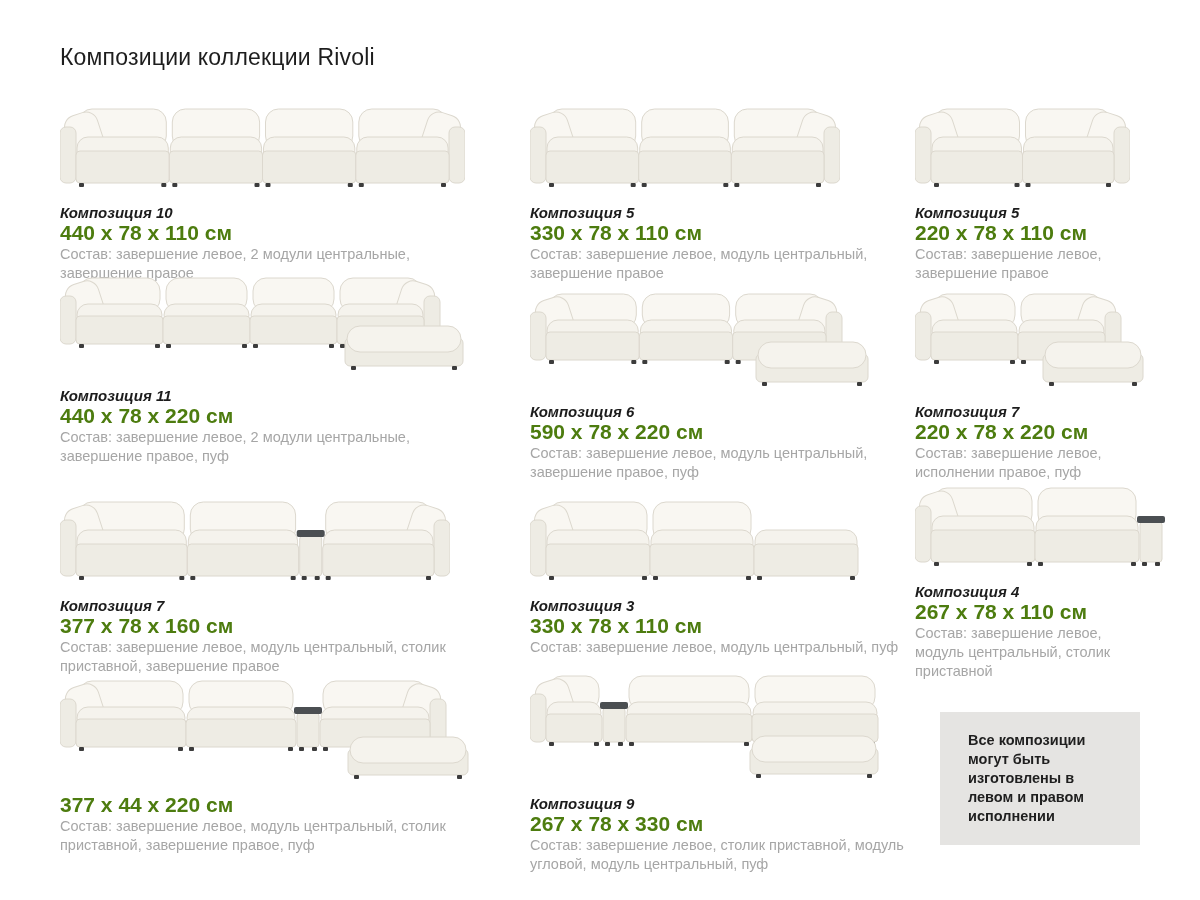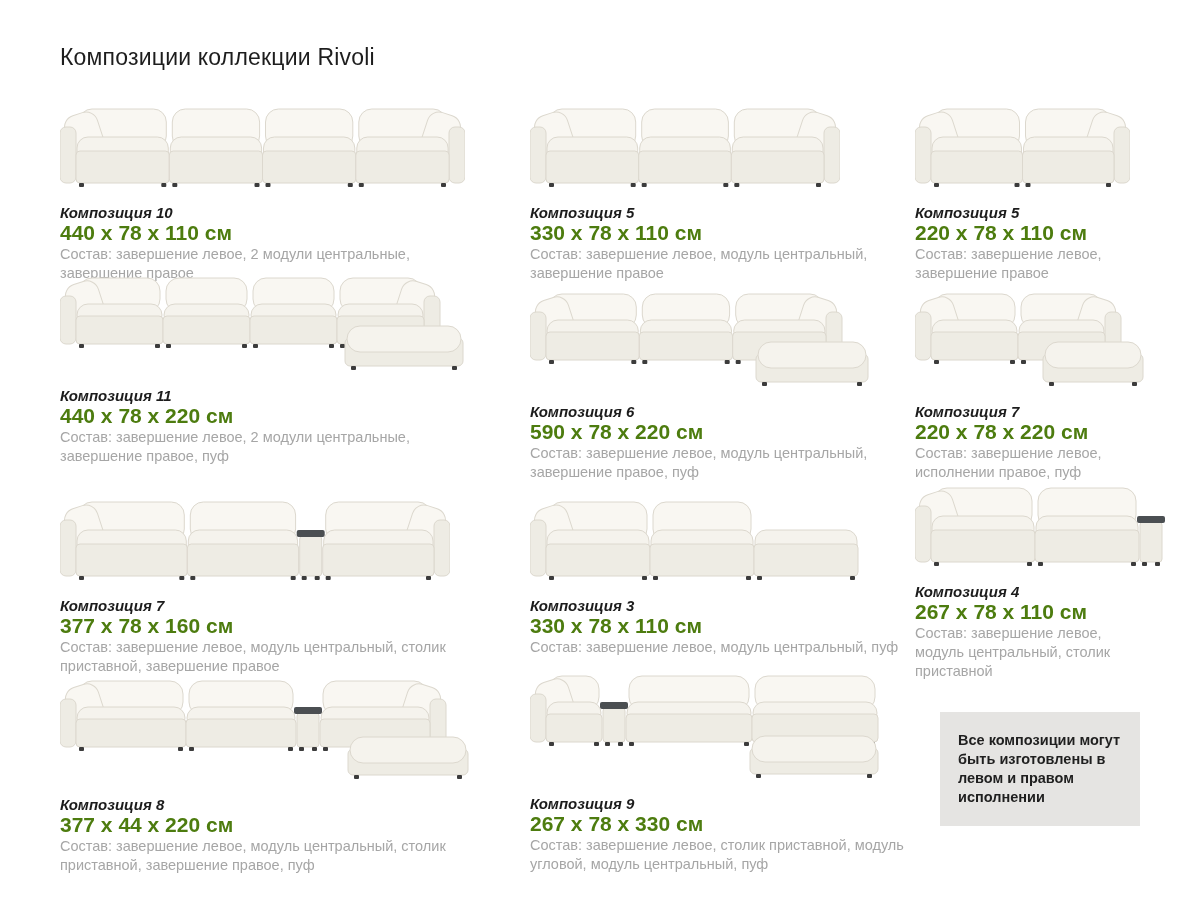--- a/index.html
+++ b/index.html
@@ -7,21 +7,21 @@
           font-family:"Liberation Sans","DejaVu Sans",sans-serif;}
   .page-title{position:absolute;left:60px;top:44px;font-size:23px;font-weight:400;
               color:#1d1d1d;letter-spacing:.2px;}
   .card{position:absolute;}
   .img{position:relative;}
   .t{margin-top:10px;}
   .name{font-size:15px;font-weight:600;color:#1c1c1c;line-height:20px;font-style:italic;}
   .dims{font-size:21px;font-weight:600;color:#4d7c0f;line-height:20px;}
   .desc{font-size:14.5px;font-weight:400;color:#a6a6a6;line-height:19px;margin-top:2px;}
   .note{position:absolute;left:940px;top:712px;width:200px;box-sizing:border-box;
-        background:#e5e4e2;padding:19px 18px;font-size:14.5px;font-weight:600;
+        background:#e5e4e2;padding:19px 28px;font-size:14.5px;font-weight:600;
         color:#1f1f1f;line-height:19px;}
 </style>
 </head>
 <body>
 
 <div id="canvas">
 
   <div class="page-title">Композиции коллекции Rivoli</div>
 
   <div class="card" style="left:60px;top:95px;width:420px">
@@ -349,21 +349,20 @@
           <rect x="239.0" y="72.0" width="5.0" height="4.0" rx="1" fill="#3c3c3c"></rect>
           <rect x="252.0" y="72.0" width="5.0" height="4.0" rx="1" fill="#3c3c3c"></rect>
           <rect x="263.0" y="72.0" width="5.0" height="4.0" rx="1" fill="#3c3c3c"></rect>
           <rect x="362.0" y="72.0" width="5.0" height="4.0" rx="1" fill="#3c3c3c"></rect>
           <rect x="288.0" y="74.0" width="120.0" height="26.0" rx="5" fill="#eeece4" stroke="#dcd8ce" stroke-width="1"></rect>
           <rect x="290.0" y="62.0" width="116.0" height="26.0" rx="13" fill="#f5f3ed" stroke="#dcd8ce" stroke-width="1"></rect>
           <rect x="294.0" y="100.0" width="5.0" height="4.0" rx="1" fill="#3c3c3c"></rect>
           <rect x="397.0" y="100.0" width="5.0" height="4.0" rx="1" fill="#3c3c3c"></rect>
         </svg></div>
     <div class="t">
-        <div class="name">Композиция 8</div>
       <div class="dims">377 x 44 x 220 см</div>
       <div class="desc">Состав: завершение левое, модуль центральный, столик приставной, завершение правое, пуф</div>
       </div>
   </div>
   <div class="card" style="left:530px;top:670px;width:380px">
     <div class="img"><svg width="350" height="110" viewBox="0 0 350 110" xmlns="http://www.w3.org/2000/svg">
           <rect x="19.0" y="6.0" width="50.0" height="34.0" rx="13" fill="#f9f7f2" stroke="#dcd8ce" stroke-width="1"></rect>
           <rect x="99.0" y="6.0" width="120.0" height="34.0" rx="13" fill="#f9f7f2" stroke="#dcd8ce" stroke-width="1"></rect>
           <rect x="225.0" y="6.0" width="120.0" height="34.0" rx="13" fill="#f9f7f2" stroke="#dcd8ce" stroke-width="1"></rect>
           <g transform="rotate(-18 25.0 31.0)">

